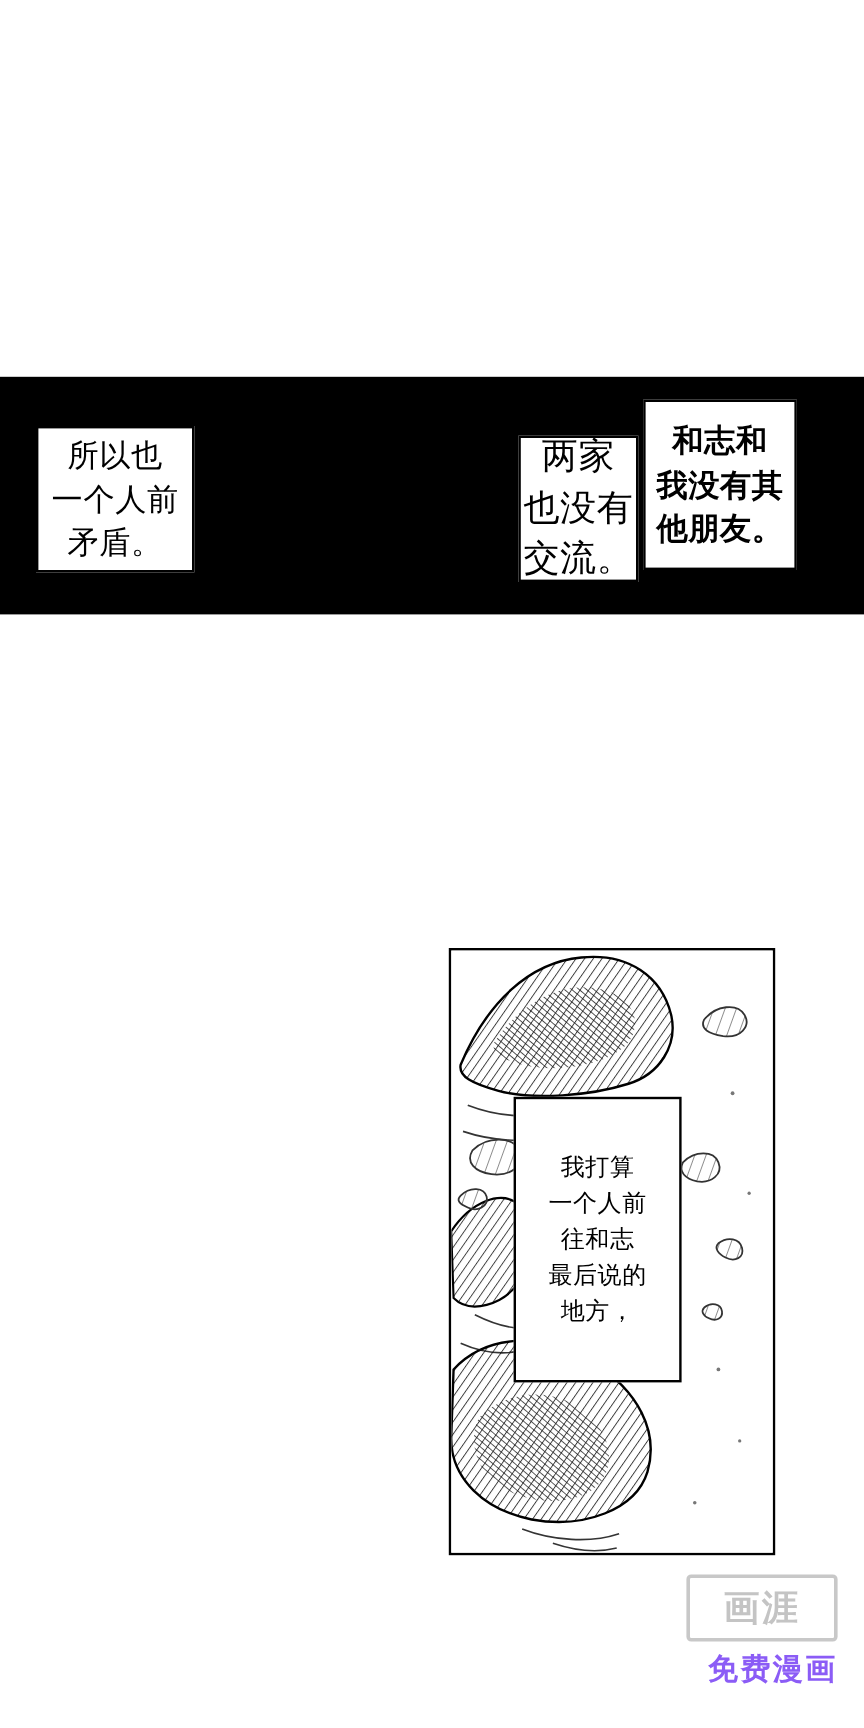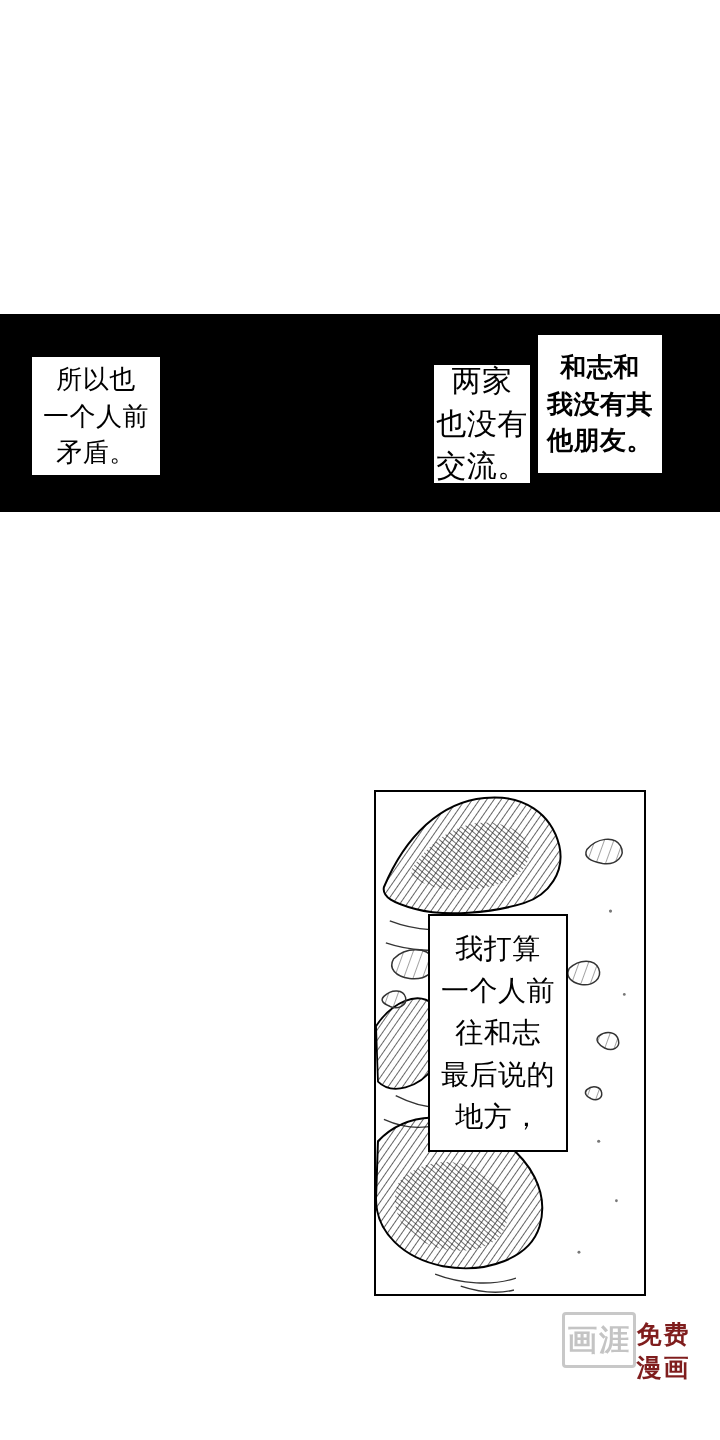--- a/index.html
+++ b/index.html
@@ -99,52 +99,52 @@
     width: 100%;
     height: 100%;
   }
 
   #bubble-5 {
     position: absolute;
     left: 428px;
     top: 914px;
     width: 140px;
     height: 238px;
-    font-size: 28px;
+    font-size: 20px;
     line-height: 1.5;
   }
 
   
   .watermark {
     position: absolute;
     left: 562px;
     top: 1312px;
     width: 136px;
     height: 96px;
     display: flex;
-    flex-direction: row;
-    align-items: flex-start;
+    flex-direction: column;
+    align-items: flex-end;
   }
   .wm-badge {
     width: 126px;
     height: 56px;
     border: 3px solid #c8c8c8;
     border-radius: 4px;
     box-sizing: border-box;
     display: flex;
     align-items: center;
     justify-content: center;
     color: #c4c4c4;
     font-size: 30px;
     font-weight: 700;
     letter-spacing: 2px;
   }
   .wm-sub {
     margin-top: 6px;
-    color: #7f1d1d;
+    color: #8b5cf6;
     font-size: 25px;
     font-weight: 700;
     letter-spacing: 2px;
   }
 </style>
 </head>
 <body>
 
 <div class="page">
 

